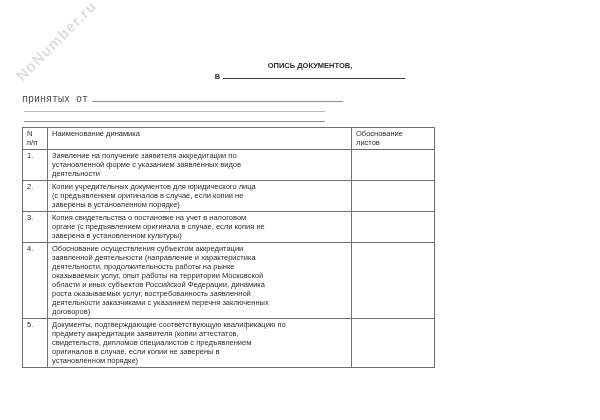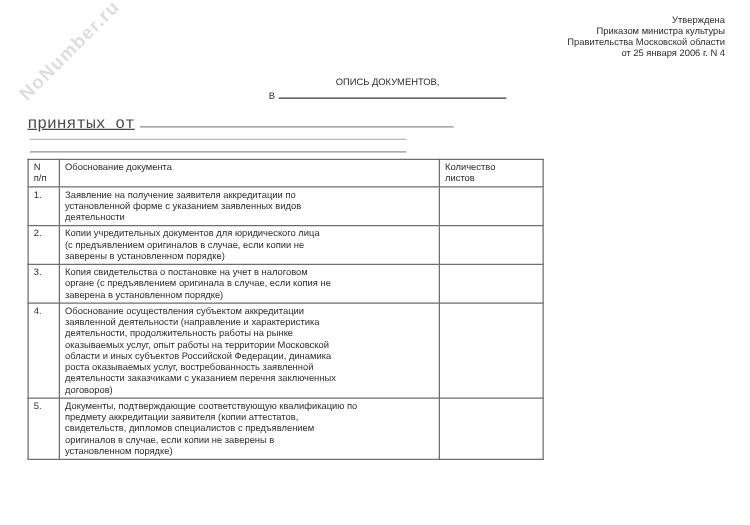--- a/index.html
+++ b/index.html
@@ -15,31 +15,31 @@
     user-select:none;
   }
   
   .approval{
     position:absolute;top:11px;right:20px;text-align:right;
     font-size:7.5px;line-height:9px;white-space:pre-line;
   }
   
   .title{
     position:absolute;top:61px;left:160px;width:300px;text-align:center;
-    font-size:7.5px;line-height:9px;
+    font-size:7.5px;line-height:9px;font-weight:bold;
   }
   .title .fill-line{
     display:inline-block;width:182px;height:8px;margin-left:3px;
     border-bottom:1px solid #3a3a3a;
   }
   
   .accepted-from{
     position:absolute;left:22px;top:93px;
     font-family:"Liberation Mono","DejaVu Sans Mono",monospace;
-    font-size:13px;color:#4a4a4a;line-height:9px;text-decoration:underline;
+    font-size:10px;color:#4a4a4a;line-height:9px;
   }
   .accepted-from .fill-line{
     display:inline-block;width:251px;height:8px;margin-left:4px;
     border-bottom:1px solid #8f8f8f;
   }
   .blank-line{position:absolute;left:24px;width:301px;height:8px;}
   .blank-line.l2{top:103px;border-bottom:1px solid #b8b8b8;}
   .blank-line.l3{top:113px;border-bottom:1px solid #8f8f8f;}
   
   table.doc{
@@ -57,24 +57,20 @@
   col.c-name{width:304px;}
   col.c-count{width:83px;}
 </style>
 </head>
 <body>
 
 <div id="page">
 
   <div class="watermark">NoNumber.ru</div>
 
-  <div class="approval">Утверждена
-Приказом министра культуры
-Правительства Московской области
-от 25 января 2006 г. N 4</div>
 
   <div class="title">
     <div>ОПИСЬ ДОКУМЕНТОВ,</div>
     <div><span>В</span><span class="fill-line"></span></div>
   </div>
 
   <div class="accepted-from"><span>принятых от</span><span class="fill-line"></span></div>
 
   <div class="blank-line l2"></div>
   <div class="blank-line l3"></div>
@@ -82,22 +78,22 @@
   <table class="doc">
     <colgroup>
         <col class="c-num">
         <col class="c-name">
         <col class="c-count">
       </colgroup>
     <thead>
       <tr>
         <th>N
 п/п</th>
-        <th>Обоснование документа</th>
-        <th>Количество
+        <th>Наименование динамика</th>
+        <th>Обоснование
 листов</th>
       </tr>
     </thead>
     <tbody>
       <tr>
         <td>1.</td>
         <td>Заявление на получение заявителя аккредитации по
 установленной форме с указанием заявленных видов
 деятельности</td>
         <td></td>
@@ -106,21 +102,21 @@
         <td>2.</td>
         <td>Копии учредительных документов для юридического лица
 (с предъявлением оригиналов в случае, если копии не
 заверены в установленном порядке)</td>
         <td></td>
       </tr>
       <tr>
         <td>3.</td>
         <td>Копия свидетельства о постановке на учет в налоговом
 органе (с предъявлением оригинала в случае, если копия не
-заверена в установленном порядке)</td>
+заверена в установленном культуры)</td>
         <td></td>
       </tr>
       <tr>
         <td>4.</td>
         <td>Обоснование осуществления субъектом аккредитации
 заявленной деятельности (направление и характеристика
 деятельности, продолжительность работы на рынке
 оказываемых услуг, опыт работы на территории Московской
 области и иных субъектов Российской Федерации, динамика
 роста оказываемых услуг, востребованность заявленной

